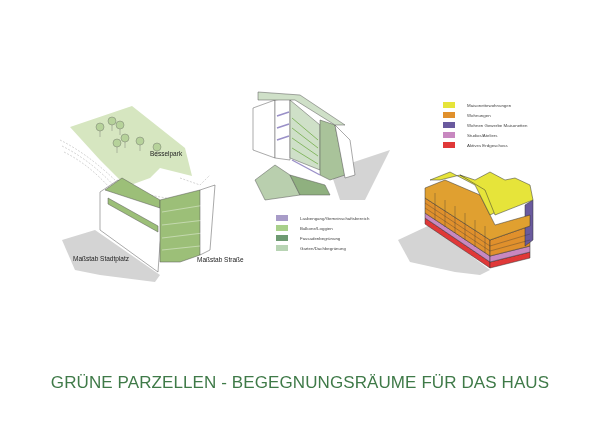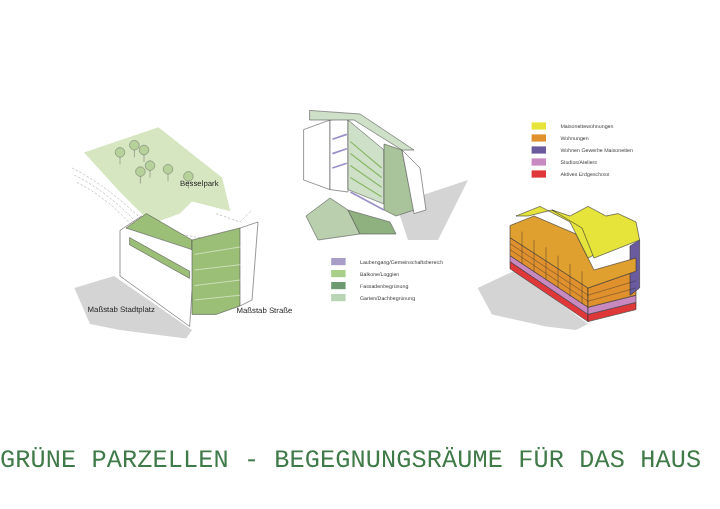--- a/index.html
+++ b/index.html
@@ -3,21 +3,21 @@
 <meta charset="utf-8">
 <style>
   html, body { margin:0; padding:0; background:#ffffff; }
   body { width:600px; height:424px; position:relative; overflow:hidden; font-family:"Liberation Sans", sans-serif; }
   svg.dia { position:absolute; left:0; top:0; }
   .lbl { position:absolute; font-size:6.5px; color:#222; white-space:nowrap; }
   .legend { position:absolute; }
   .leg-row { display:flex; align-items:center; height:10px; }
   .sw { width:12px; height:6px; margin-right:12px; flex:none; }
   .leg-txt { font-size:4.4px; color:#444; white-space:nowrap; }
-  .title { position:absolute; left:0; width:600px; top:373px; text-align:left; font-size:21px; color:#3f7a48; letter-spacing:0.1px;font-family:Liberation Mono, monospace; }
+  .title { position:absolute; left:0; width:600px; top:373px; text-align:center; font-size:17px; color:#3f7a48; letter-spacing:0.1px; }
 </style>
 </head>
 <body>
 
 <svg class="dia" width="600" height="424">
 
   <polygon points="70,127 132,106 185,148 192,176 160,168 150,178 128,186 120,180 100,160" fill="#d6e6c0"></polygon>
 
   <g stroke="#aaa" stroke-width="0.5" fill="none" stroke-dasharray="2,1.5">
     <path d="M60,140 C80,150 100,165 120,185 C135,195 155,195 175,200"></path>

